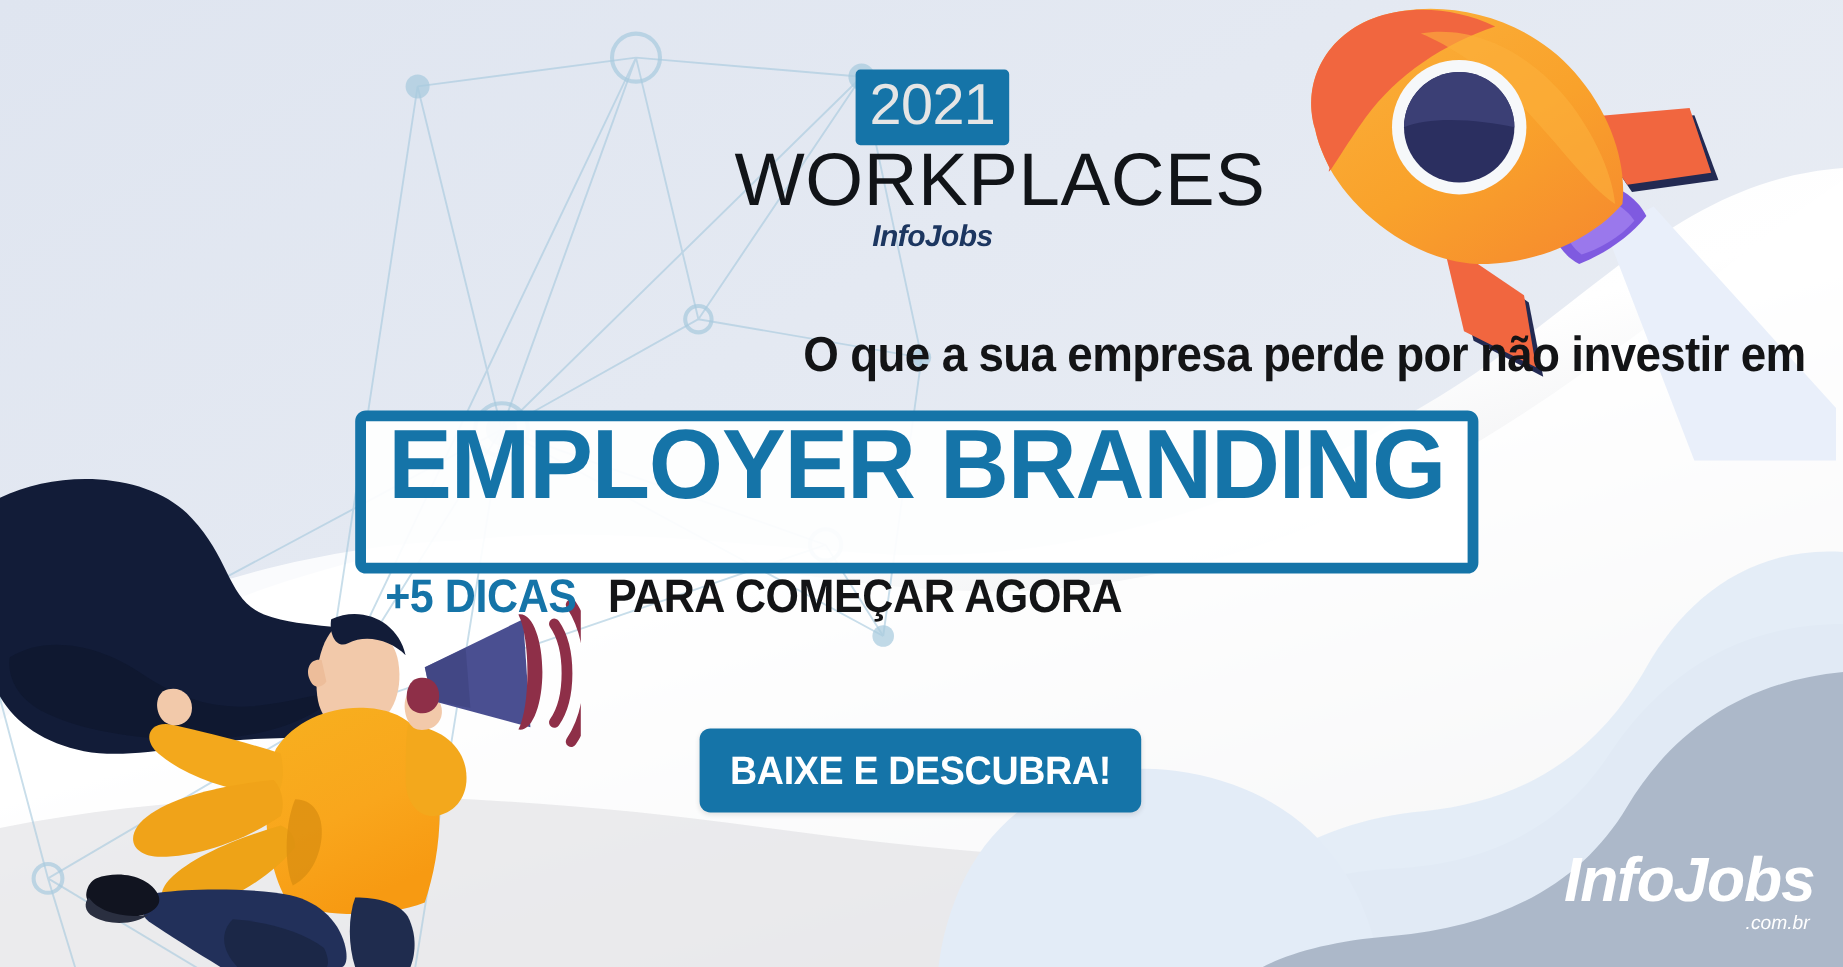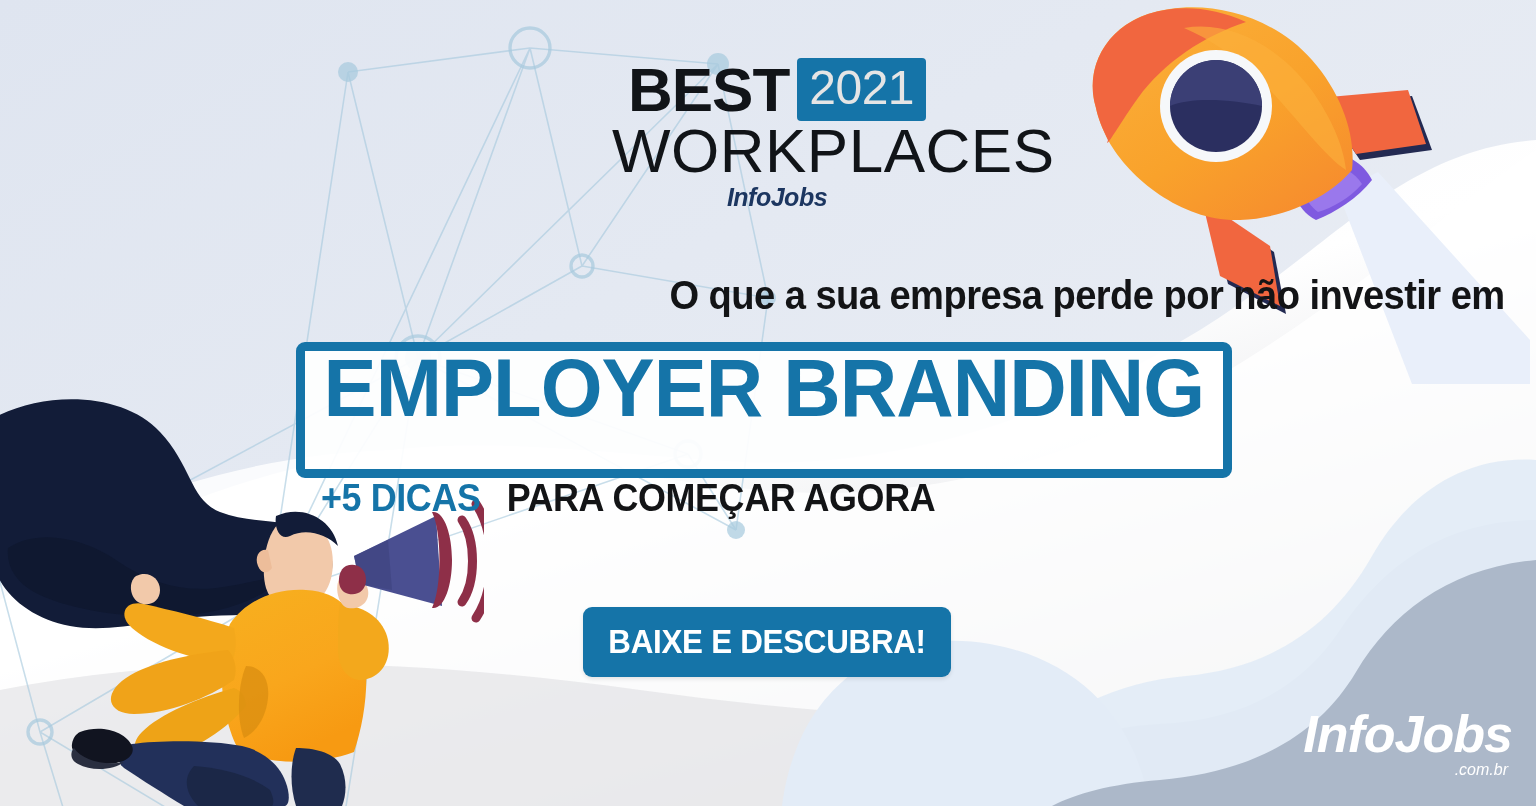--- a/index.html
+++ b/index.html
@@ -325,21 +325,20 @@
     <path d="M448,124 C460,122 468,146 468,172 C468,198 460,222 448,220 C458,200 458,144 448,124 Z" fill="#8e2f48"></path>
     <path d="M362,178 C372,174 382,180 382,192 C382,204 370,210 360,204 C352,198 354,182 362,178 Z" fill="#8e2f48"></path>
     <g fill="none" stroke="#8e2f48" stroke-width="9" stroke-linecap="round">
       <path d="M478,132 C492,152 492,194 478,214"></path>
       <path d="M492,116 C512,146 512,200 492,230"></path>
     </g>
   </svg>
 
   <div id="logo-block">
     <div id="logo-row1">
-      <span id="logo-best">BEST</span>
       <span id="logo-year">2021</span>
     </div>
     <div id="logo-workplaces">WORKPLACES</div>
     <div id="logo-infojobs">InfoJobs</div>
   </div>
 
   <div id="headline">
     <span id="headline-top">O que a sua empresa perde por não investir em</span>
   </div>
 

